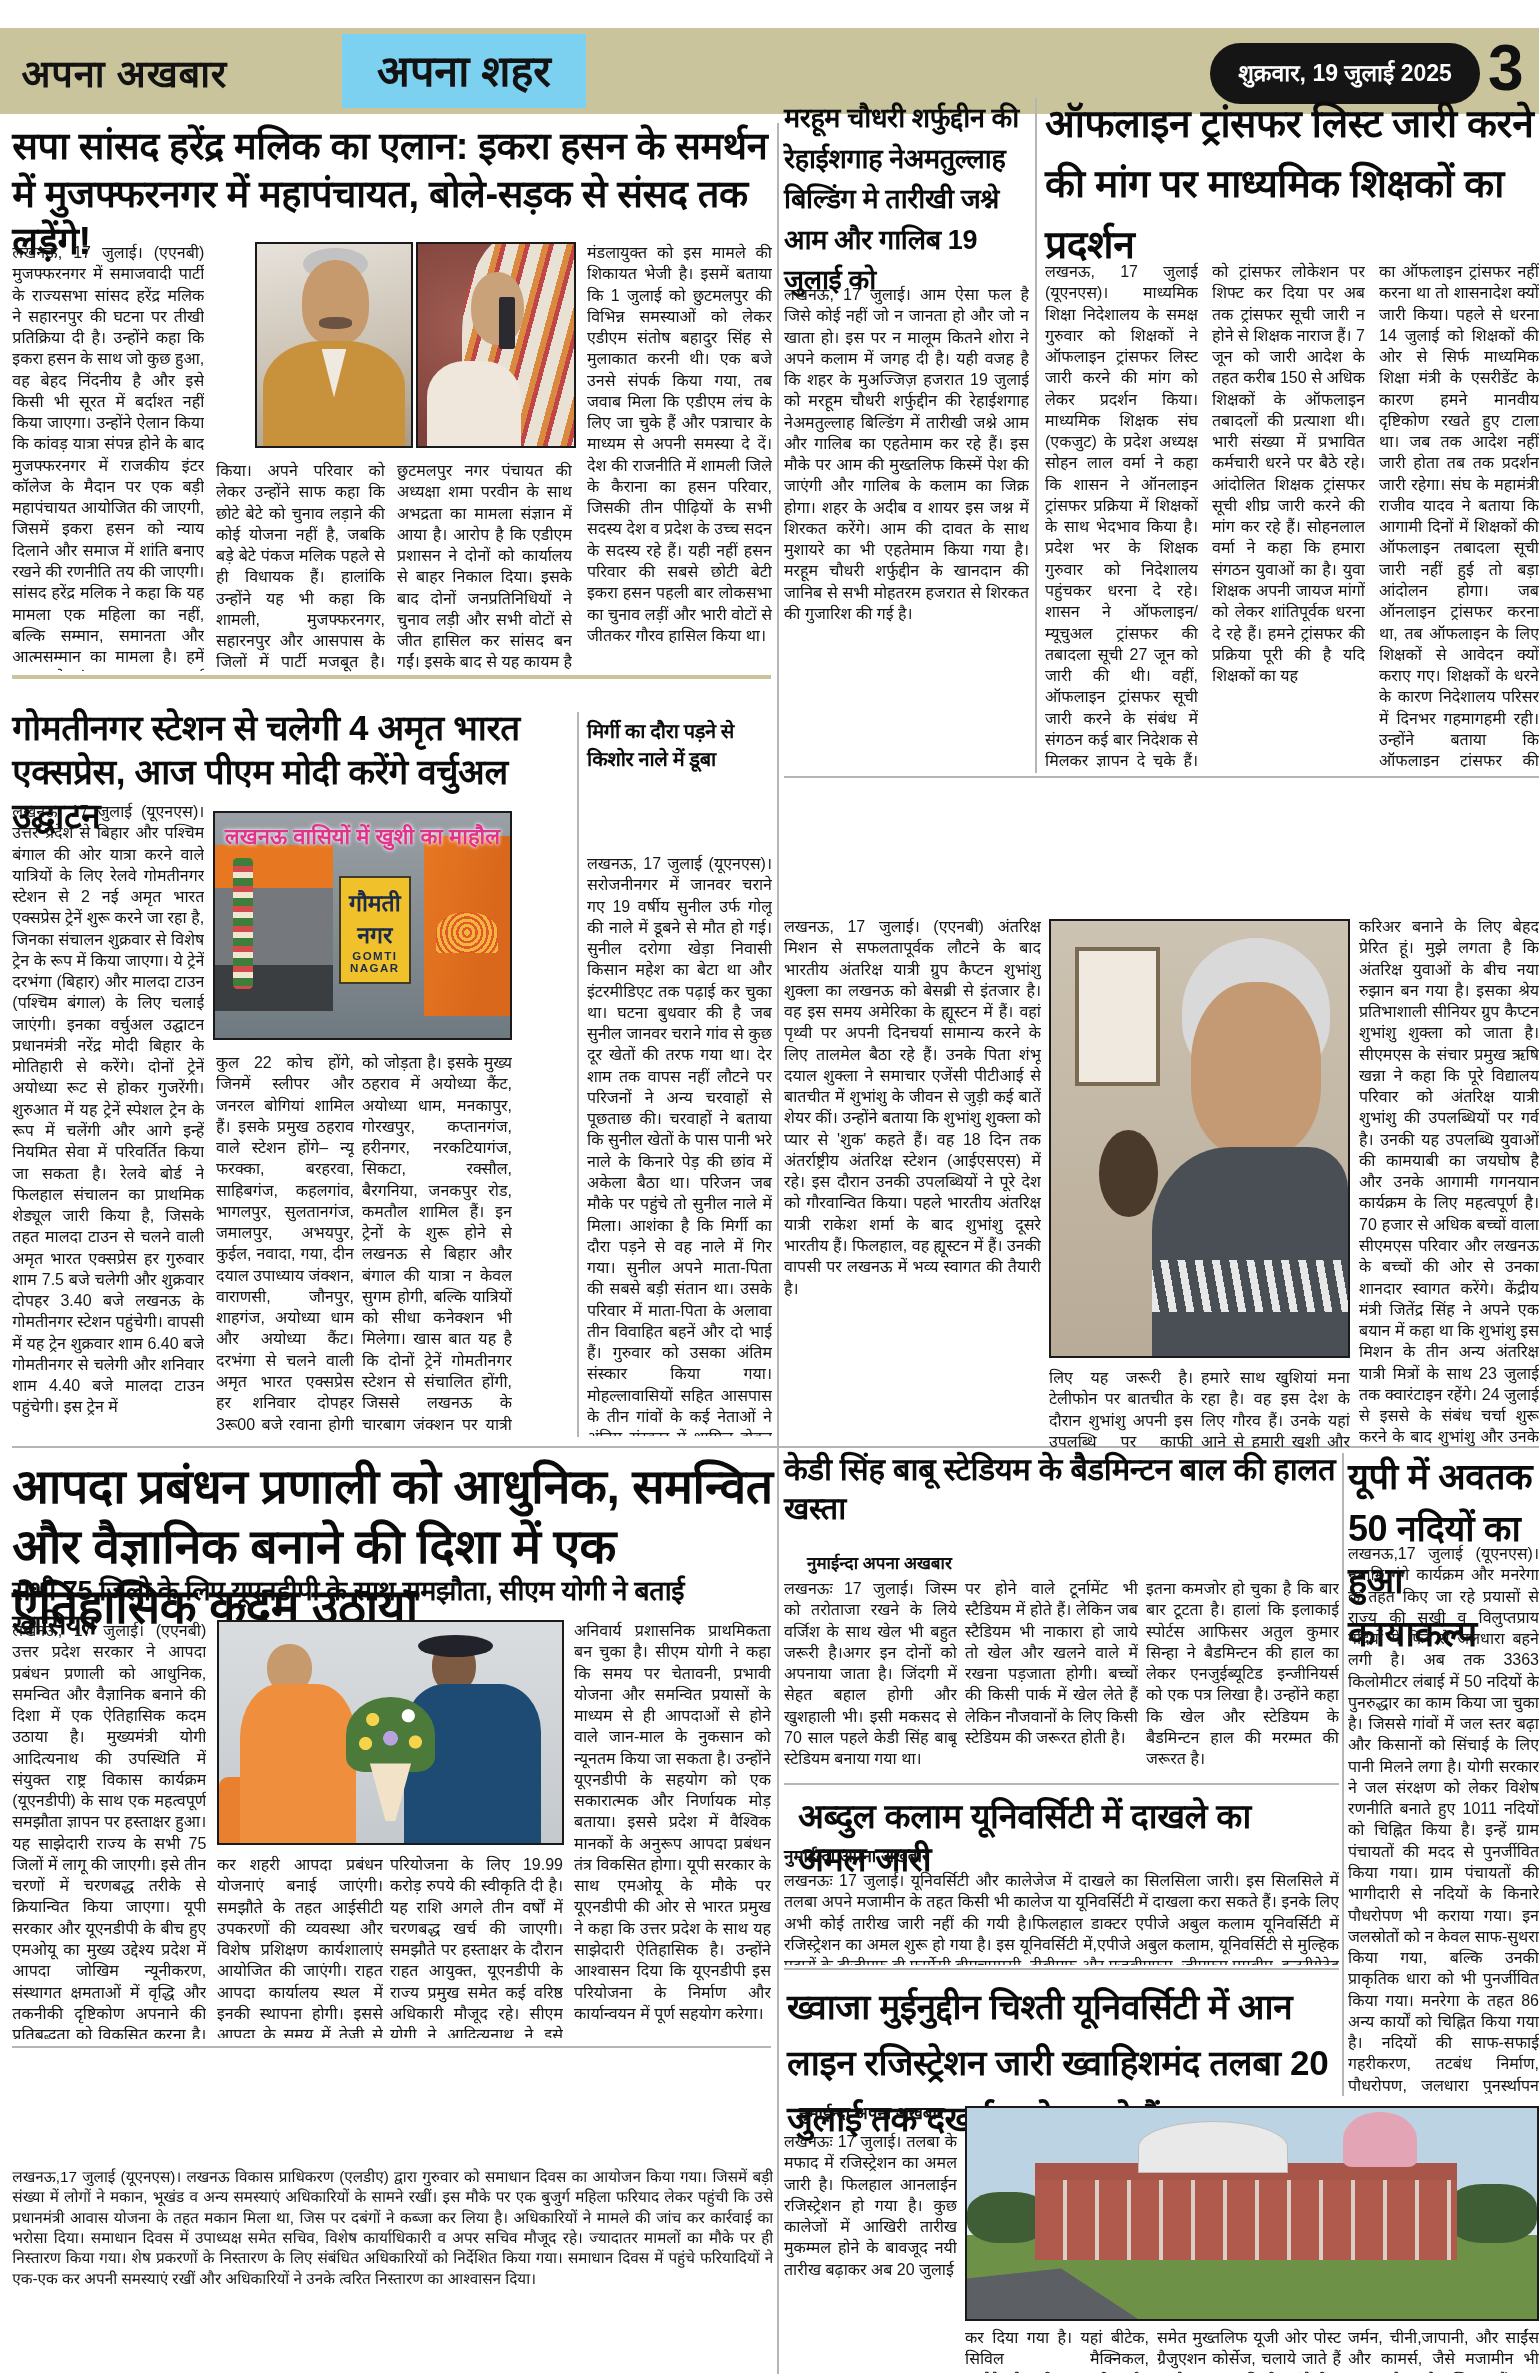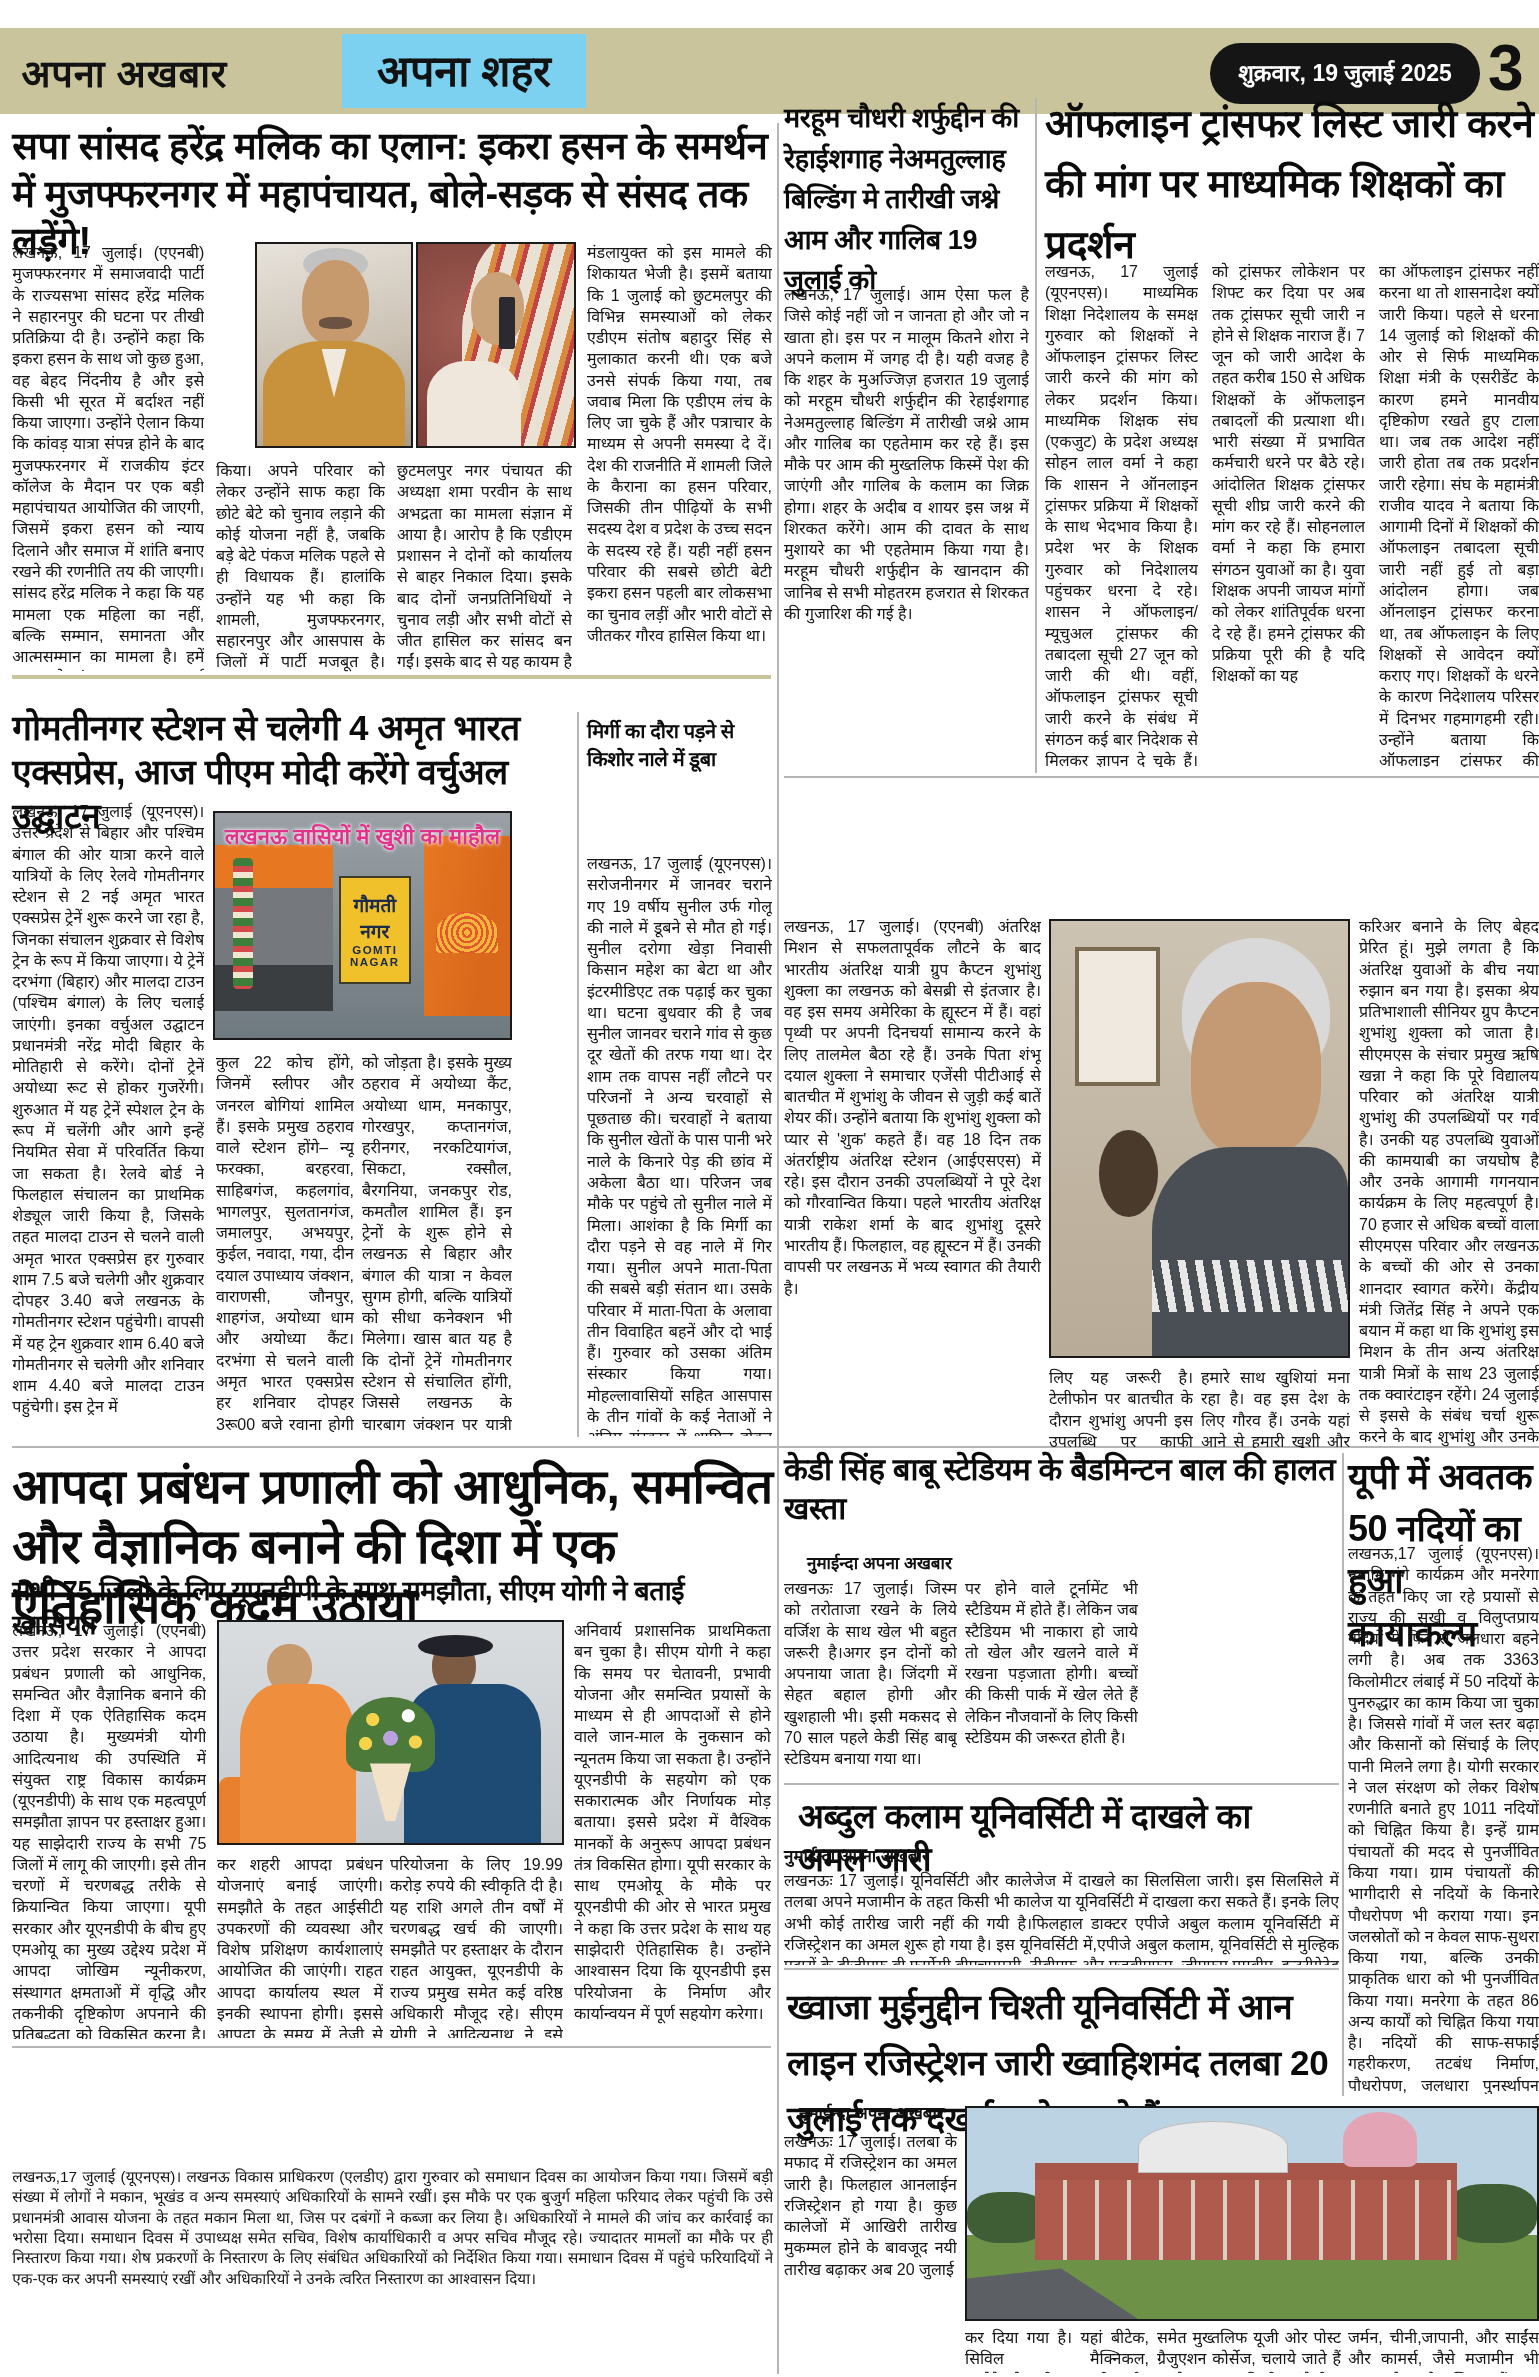--- a/index.html
+++ b/index.html
@@ -80,21 +80,21 @@
 
   <div class="abs headline" style="left:12.3px;top:706px;width:561px;font-size:35px">गोमतीनगर स्टेशन से चलेगी 4 अमृत भारत एक्सप्रेस, आज पीएम मोदी करेंगे वर्चुअल उद्घाटन</div>
 
   <div class="ph" style="left:213px;top:811px;width:299px;height:229px">
     <div class="fill" style="background:linear-gradient(#9aa0a5,#6f7a80)"></div>
     <div class="abs" style="left:0;top:14%;width:40%;height:74%;background:linear-gradient(#e87722 0 26%,#75797d 26% 72%,#3a3e41 72% 100%)"></div>
     <div class="abs" style="left:6%;top:20%;width:7%;height:58%;background:repeating-linear-gradient(#3f7d3a 0 7.7px,#d14b4b 7.7px 14px,#f0e6d2 14px 20px);border-radius:4.6px"></div>
     <div class="abs" style="right:0;top:10%;width:29%;height:80%;background:linear-gradient(100deg,#e87722,#d9681c 70%)"></div>
     <div class="abs" style="right:4%;top:44%;width:21%;height:18%;background:repeating-radial-gradient(circle,#f2b63c 0 3.1px,#e2572b 3.1px 5.4px);border-radius:50% 50% 0 0"></div>
     <div class="sign" style="left:42%;top:28%;width:23%;height:46%;display:flex;flex-direction:column;justify-content:center">
-      <div style="font-size:19px;font-weight:900">गौमती नगर</div>
+      <div style="font-size:23px;font-weight:900">गौमती नगर</div>
       <div style="font-size:11.5px;font-weight:800;letter-spacing:1.5px">GOMTI NAGAR</div>
     </div>
     <div class="abs" style="left:0;top:3%;width:100%;text-align:center;font-size:22px;font-weight:900;color:#e0338c;text-shadow:0 0 4.6px #ffffff,0 0 1.5px #ffffff">लखनऊ वासियों में खुशी का माहौल</div>
   </div>
 
   <div class="abs body-text" style="left:12.3px;top:801px;width:192px;height:635px">लखनऊ, 17 जुलाई (यूएनएस)। उत्तर प्रदेश से बिहार और पश्चिम बंगाल की ओर यात्रा करने वाले यात्रियों के लिए रेलवे गोमतीनगर स्टेशन से 2 नई अमृत भारत एक्सप्रेस ट्रेनें शुरू करने जा रहा है, जिनका संचालन शुक्रवार से विशेष ट्रेन के रूप में किया जाएगा। ये ट्रेनें दरभंगा (बिहार) और मालदा टाउन (पश्चिम बंगाल) के लिए चलाई जाएंगी। इनका वर्चुअल उद्घाटन प्रधानमंत्री नरेंद्र मोदी बिहार के मोतिहारी से करेंगे। दोनों ट्रेनें अयोध्या रूट से होकर गुजरेंगी। शुरुआत में यह ट्रेनें स्पेशल ट्रेन के रूप में चलेंगी और आगे इन्हें नियमित सेवा में परिवर्तित किया जा सकता है। रेलवे बोर्ड ने फिलहाल संचालन का प्राथमिक शेड्यूल जारी किया है, जिसके तहत मालदा टाउन से चलने वाली अमृत भारत एक्सप्रेस हर गुरुवार शाम 7.5 बजे चलेगी और शुक्रवार दोपहर 3.40 बजे लखनऊ के गोमतीनगर स्टेशन पहुंचेगी। वापसी में यह ट्रेन शुक्रवार शाम 6.40 बजे गोमतीनगर से चलेगी और शनिवार शाम 4.40 बजे मालदा टाउन पहुंचेगी। इस ट्रेन में</div>
   <div class="abs body-text" style="left:216px;top:1052px;width:138px;height:383px">कुल 22 कोच होंगे, जिनमें स्लीपर और जनरल बोगियां शामिल हैं। इसके प्रमुख ठहराव वाले स्टेशन होंगे– न्यू फरक्का, बरहरवा, साहिबगंज, कहलगांव, भागलपुर, सुलतानगंज, जमालपुर, अभयपुर, कुईल, नवादा, गया, दीन दयाल उपाध्याय जंक्शन, वाराणसी, जौनपुर, शाहगंज, अयोध्या धाम और अयोध्या कैंट। दरभंगा से चलने वाली अमृत भारत एक्सप्रेस हर शनिवार दोपहर 3रू00 बजे रवाना होगी और रविवार सुबह 5रू35 बजे लखनऊ के गोमतीनगर स्टेशन पहुंचेगी। वापसी में ट्रेन हर रविवार सुबह 8रू15 बजे गोमतीनगर से चलेगी और रविवार रात 12रू35 बजे दरभंगा पहुंचेगी। इस ट्रेन का रूट पूर्वांचल और उत्तर बिहार के प्रमुख हिस्सों</div>
   <div class="abs body-text" style="left:362px;top:1052px;width:150px;height:383px">को जोड़ता है। इसके मुख्य ठहराव में अयोध्या कैंट, अयोध्या धाम, मनकापुर, गोरखपुर, कप्तानगंज, हरीनगर, नरकटियागंज, सिकटा, रक्सौल, बैरगनिया, जनकपुर रोड, कमतौल शामिल हैं। इन ट्रेनों के शुरू होने से लखनऊ से बिहार और बंगाल की यात्रा न केवल सुगम होगी, बल्कि यात्रियों को सीधा कनेक्शन भी मिलेगा। खास बात यह है कि दोनों ट्रेनें गोमतीनगर स्टेशन से संचालित होंगी, जिससे लखनऊ के चारबाग जंक्शन पर यात्री दबाव कुछ कम होगा। अधिकारियों की मानें तो यदि इन ट्रेनों की शुरुआती सेवाएं सफल रहती हैं और यात्रियों की संख्या संतोषजनक रहती है तो इन्हें</div>
 
   <div class="abs headline" style="left:587px;top:717px;width:185px;font-size:20px;line-height:1.4">मिर्गी का दौरा पड़ने से किशोर नाले में डूबा</div>
@@ -133,20 +133,21 @@
 
   <div class="abs body-text" style="left:12.3px;top:1620px;width:194px;height:419px">लखनऊ, 17 जुलाई। (एएनबी) उत्तर प्रदेश सरकार ने आपदा प्रबंधन प्रणाली को आधुनिक, समन्वित और वैज्ञानिक बनाने की दिशा में एक ऐतिहासिक कदम उठाया है। मुख्यमंत्री योगी आदित्यनाथ की उपस्थिति में संयुक्त राष्ट्र विकास कार्यक्रम (यूएनडीपी) के साथ एक महत्वपूर्ण समझौता ज्ञापन पर हस्ताक्षर हुआ। यह साझेदारी राज्य के सभी 75 जिलों में लागू की जाएगी। इसे तीन चरणों में चरणबद्ध तरीके से क्रियान्वित किया जाएगा। यूपी सरकार और यूएनडीपी के बीच हुए एमओयू का मुख्य उद्देश्य प्रदेश में आपदा जोखिम न्यूनीकरण, संस्थागत क्षमताओं में वृद्धि और तकनीकी दृष्टिकोण अपनाने की प्रतिबद्धता को विकसित करना है। यह साझेदारी न केवल आपदाओं से निपटने की तत्काल प्रतिक्रिया क्षमता बढ़ाएगी, बल्कि पूर्व तैयारी, प्रशिक्षण और संसाधनों की प्रभावी अवसंरचना को भी सुदृढ़ करेगी। समझौते के तहत सभी 75 जिलों में आपदा प्रबंधन योजनाएं तैयार होंगी। योगी सरकार ने इसे महत्वपूर्ण बताया। इसमें 15 प्रमुख विभागों की मिलकर आपदा प्रबंधन कार्ययोजना विकसित की जाएगी। 10 विभागों के लिए जोखिम आकलन रिपोर्ट तैयार की जाएगी। प्रदेश के 20 प्रमुख शहरों का अपना जोखिम विश्लेषण</div>
   <div class="abs body-text" style="left:574px;top:1620px;width:197px;height:419px">अनिवार्य प्रशासनिक प्राथमिकता बन चुका है। सीएम योगी ने कहा कि समय पर चेतावनी, प्रभावी योजना और समन्वित प्रयासों के माध्यम से ही आपदाओं से होने वाले जान-माल के नुकसान को न्यूनतम किया जा सकता है। उन्होंने यूएनडीपी के सहयोग को एक सकारात्मक और निर्णायक मोड़ बताया। इससे प्रदेश में वैश्विक मानकों के अनुरूप आपदा प्रबंधन तंत्र विकसित होगा। यूपी सरकार के साथ एमओयू के मौके पर यूएनडीपी की ओर से भारत प्रमुख ने कहा कि उत्तर प्रदेश के साथ यह साझेदारी ऐतिहासिक है। उन्होंने आश्वासन दिया कि यूएनडीपी इस परियोजना के निर्माण और कार्यान्वयन में पूर्ण सहयोग करेगा।</div>
   <div class="abs body-text" style="left:217px;top:1854px;width:166px;height:184px">कर शहरी आपदा प्रबंधन योजनाएं बनाई जाएंगी। समझौते के तहत आईसीटी उपकरणों की व्यवस्था और विशेष प्रशिक्षण कार्यशालाएं आयोजित की जाएंगी। राहत आपदा कार्यालय स्थल में इनकी स्थापना होगी। इससे आपदा के समय में तेजी से राहत एवं बचाव कार्य हो जाएगा। यूपी सरकार ने इस</div>
   <div class="abs body-text" style="left:390px;top:1854px;width:173px;height:184px">परियोजना के लिए 19.99 करोड़ रुपये की स्वीकृति दी है। यह राशि अगले तीन वर्षों में चरणबद्ध खर्च की जाएगी। समझौते पर हस्ताक्षर के दौरान राहत आयुक्त, यूएनडीपी के राज्य प्रमुख समेत कई वरिष्ठ अधिकारी मौजूद रहे। सीएम योगी ने आदित्यनाथ ने इसे आपदा प्रबंधन कोई वैकल्पिक क्षेत्र नहीं, बल्कि एक अनिवार्यता बताया।</div>
 
   <div class="abs headline" style="left:784px;top:1451px;width:555px;font-size:31px">केडी सिंह बाबू स्टेडियम के बैडमिन्टन बाल की हालत खस्ता</div>
   <div class="abs byline" style="left:807px;top:1551px;width:230px">नुमाईन्दा अपना अखबार</div>
   <div class="abs body-text" style="left:784px;top:1578px;width:173px;height:201px">लखनऊः 17 जुलाई। जिस्म को तरोताजा रखने के लिये वर्जिश के साथ खेल भी बहुत जरूरी है।अगर इन दोनों को अपनाया जाता है। जिंदगी में सेहत बहाल होगी और खुशहाली भी। इसी मकसद से 70 साल पहले केडी सिंह बाबू स्टेडियम बनाया गया था।</div>
   <div class="abs body-text" style="left:965px;top:1578px;width:173px;height:201px">पर होने वाले टूर्नामेंट भी स्टैडियम में होते हैं। लेकिन जब स्टैडियम भी नाकारा हो जाये तो खेल और खलने वाले में रखना पड़जाता होगी। बच्चों की किसी पार्क में खेल लेते हैं लेकिन नौजवानों के लिए किसी स्टेडियम की जरूरत होती है।</div>
+  <div class="abs body-text" style="left:1146px;top:1578px;width:193px;height:201px">इतना कमजोर हो चुका है कि बार बार टूटता है। हालां कि इलाकाई स्पोर्टस आफिसर अतुल कुमार सिन्हा ने बैडमिन्टन की हाल का लेकर एनजुईब्यूटिड इन्जीनियर्स को एक पत्र लिखा है। उन्होंने कहा कि खेल और स्टेडियम के बैडमिन्टन हाल की मरम्मत की जरूरत है।</div>
 
   <div class="abs headline" style="left:798px;top:1795px;width:529px;font-size:34px">अब्दुल कलाम यूनिवर्सिटी में दाखले का अमल जारी</div>
   <div class="abs byline" style="left:784px;top:1844px;width:245px">नुमाईन्दा अपना अखबार</div>
   <div class="abs body-text" style="left:784px;top:1870px;width:555px;height:95px">लखनऊः 17 जुलाई।   यूनिवर्सिटी और कालेजेज में दाखले का सिलसिला जारी। इस सिलसिले में तलबा अपने मजामीन के तहत किसी भी कालेज या यूनिवर्सिटी में दाखला करा सकते हैं। इनके लिए अभी कोई तारीख जारी नहीं की गयी है।फिलहाल डाक्टर एपीजे अबुल कलाम यूनिवर्सिटी में रजिस्ट्रेशन का अमल शुरू हो गया है। इस यूनिवर्सिटी में,एपीजे अबुल कलाम, यूनिवर्सिटी से मुल्हिक एदारों के डीजीएफ बी फार्मेसी बीएचएमसी, टीबीएफ और एजबीएफए, जीएफए,एमबीए, इन्टरीग्रेटेड कोर्सेज में दाखले का अमल 17 जुलाई से 31 जुलाई तक जारी। उम्मीदवार यूटीआईटी के वेबसाइट पर जा कर अप्लाई कर सकते हैं।</div>
 
   <div class="abs headline" style="left:1348px;top:1451px;width:191px;font-size:36px;line-height:1.45">यूपी में अवतक 50 नदियों का  हुआ  कायाकल्प</div>
   <div class="abs body-text" style="left:1348px;top:1543px;width:191px;height:551px">लखनऊ,17 जुलाई (यूएनएस)। नमामि गंगे कार्यक्रम और मनरेगा के तहत किए जा रहे प्रयासों से राज्य की सूखी व विलुप्तप्राय नदियों में फिर से जलधारा बहने लगी है। अब तक 3363 किलोमीटर लंबाई में 50 नदियों के पुनरुद्धार का काम किया जा चुका है। जिससे गांवों में जल स्तर बढ़ा और किसानों को सिंचाई के लिए पानी मिलने लगा है। योगी सरकार ने जल संरक्षण को लेकर विशेष रणनीति बनाते हुए 1011 नदियों को चिह्नित किया है। इन्हें ग्राम पंचायतों की मदद से पुनर्जीवित किया गया। ग्राम पंचायतों की भागीदारी से नदियों के किनारे पौधरोपण भी कराया गया। इन जलस्रोतों को न केवल साफ-सुथरा किया गया, बल्कि उनकी प्राकृतिक धारा को भी पुनर्जीवित किया गया। मनरेगा के तहत 86 अन्य कार्यों को चिह्नित किया गया है। नदियों की साफ-सफाई गहरीकरण, तटबंध निर्माण, पौधरोपण, जलधारा पुनर्स्थापन और जलग्रहण क्षेत्र विकास जैसे कार्य किए गए। प्रदेश में 3363 नदियों के निर्माण की सुदृढ़ता का ग्रामीण क्षेत्रों में अहम योगदान माना गया है।</div>
 
   <div class="abs headline" style="left:787px;top:1979px;width:549px;font-size:35px;line-height:1.6">ख्वाजा मुईनुद्दीन चिश्ती यूनिवर्सिटी में आन लाइन रजिस्ट्रेशन जारी ख्वाहिशमंद तलबा 20 जुलाई तक दर्ख्वास्त दे सकते हैं</div>
   <div class="abs byline" style="left:799px;top:2101px;width:245px">नुमाईन्दा अपना अखबार</div>

